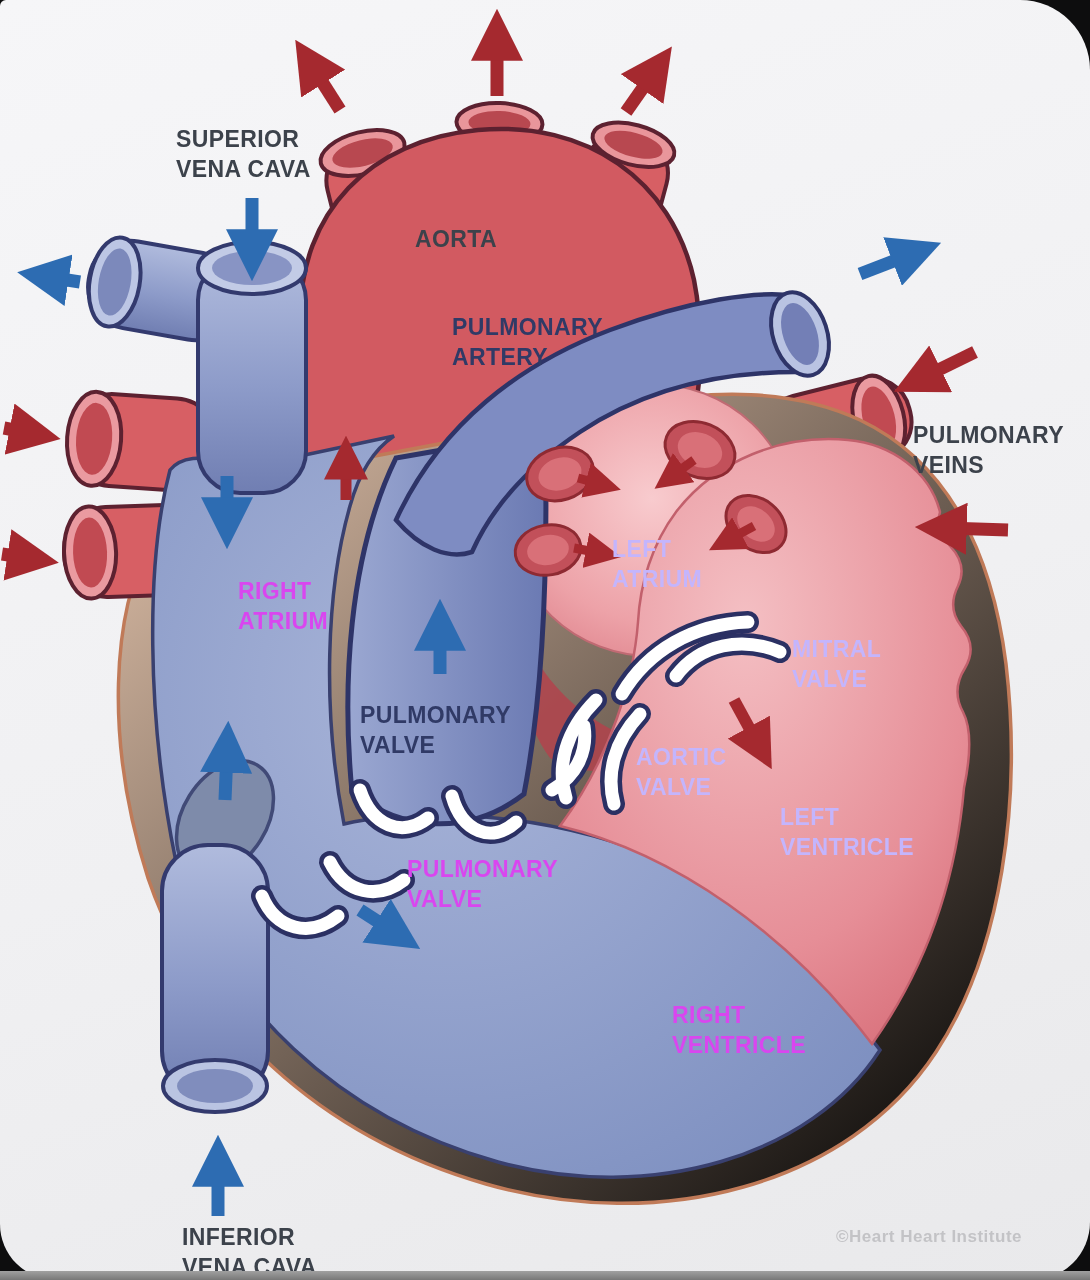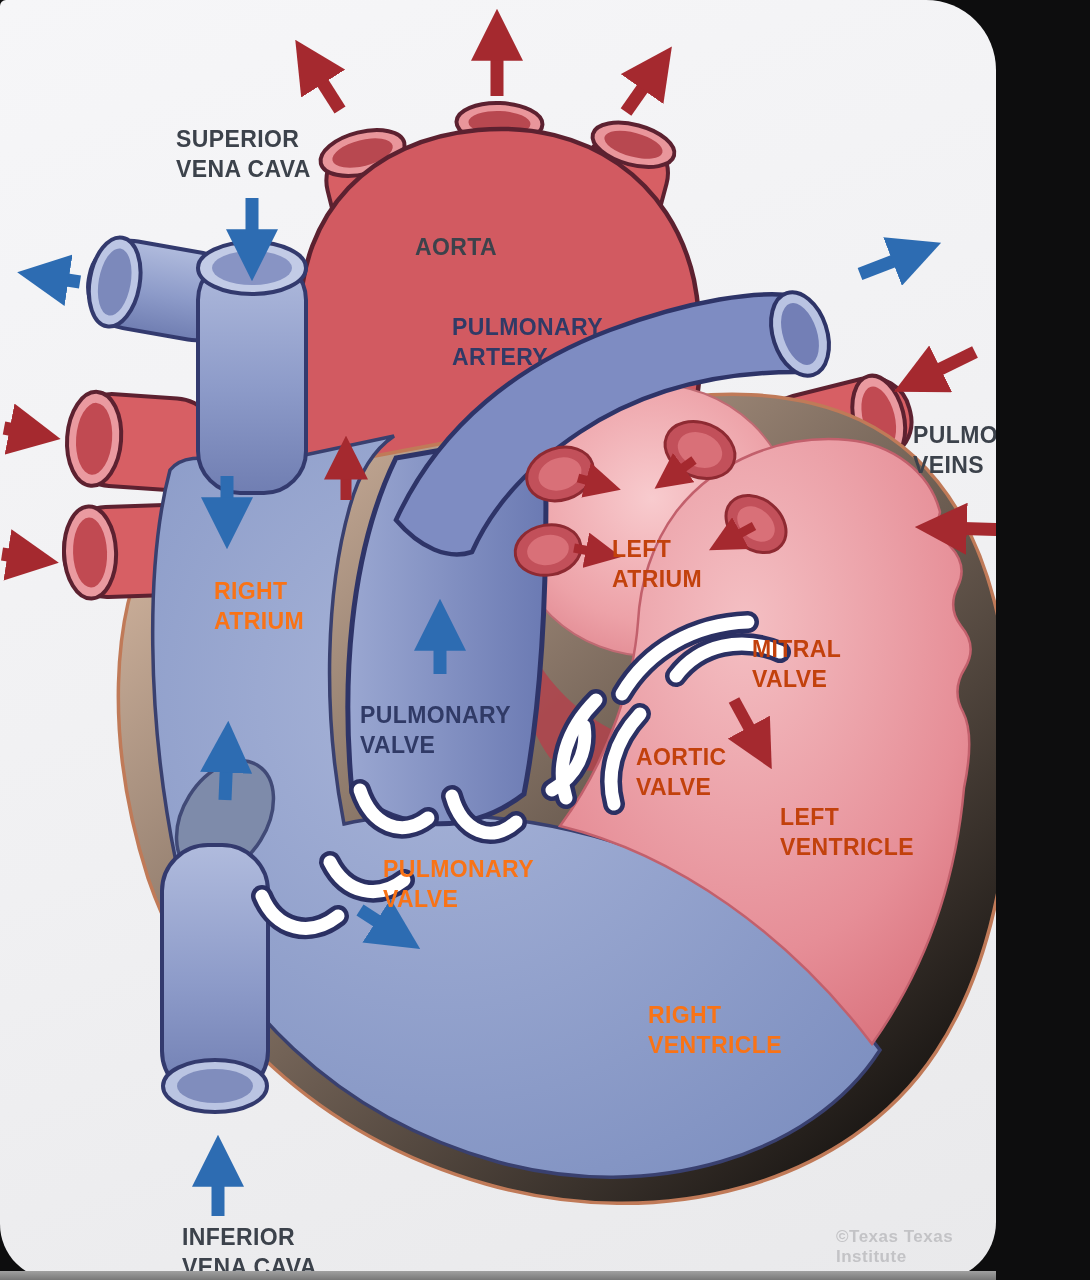--- a/index.html
+++ b/index.html
@@ -1,25 +1,25 @@
 <!DOCTYPE html>
 <html><head>
 <meta charset="utf-8">
 <style>
   html,body{margin:0;padding:0;background:#0d0d0e;}
-  .stage{position:relative;width:996px;height:1280px;overflow:hidden;background:#0d0d0e;
+  .stage{position:relative;width:1090px;height:1280px;overflow:hidden;background:#0d0d0e;
          font-family:"Liberation Sans", sans-serif;}
   .card{position:absolute;inset:0;background:linear-gradient(160deg,#f6f6f8 0%,#f0f0f2 55%,#e9e9eb 100%);
         border-radius:6px 70px 58px 56px;}
   svg{position:absolute;left:0;top:0;}
   .lbl{position:absolute;font-weight:bold;font-size:23px;line-height:30px;letter-spacing:.4px;
        color:#3c424b;white-space:pre-line;z-index:20;}
   .tint-navy{color:#303a66;}
-  .tint-wine{color:#c2410c;}
-  .tint-slate{color:#f97316;}
+  .tint-wine{color:#c4b5fd;}
+  .tint-slate{color:#d946ef;margin-left:24px;}
   .credit{position:absolute;left:836px;top:1227px;font-size:17px;font-weight:600;color:#c3c3c6;
           letter-spacing:.5px;z-index:20;}
   .bottombar{position:absolute;left:0;top:1271px;width:1090px;height:9px;z-index:30;
              background:linear-gradient(#a0a0a0,#787878);}
 </style>
 </head>
 <body>
 
 <div class="stage">
   <div class="card"></div>
@@ -218,39 +218,39 @@
       <path d="M 225,800 L 227,752" marker-end="url(#ah-blue)"></path>
       <path d="M 440,674 L 440,630" marker-end="url(#ah-blue)"></path>
       <path d="M 360,910 L 394,932" marker-end="url(#ah-blue)"></path>
       <path d="M 860,274 L 912,254" marker-end="url(#ah-blue)"></path>
       <path d="M 218,1216 L 218,1166" marker-end="url(#ah-blue)"></path>
     </g>
   </svg>
 
   <div class="lbl" style="left:176px;top:124px;">SUPERIOR
 VENA CAVA</div>
-  <div class="lbl" style="left:415px;top:232px;">AORTA</div>
+  <div class="lbl" style="left:415px;top:224px;">AORTA</div>
   <div class="lbl tint-navy" style="left:452px;top:312px;">PULMONARY
 ARTERY</div>
   <div class="lbl" style="left:913px;top:420px;">PULMONARY
 VEINS</div>
   <div class="lbl tint-slate" style="left:214px;top:576px;">RIGHT
 ATRIUM</div>
   <div class="lbl tint-wine" style="left:612px;top:534px;">LEFT
 ATRIUM</div>
   <div class="lbl tint-navy" style="left:360px;top:700px;">PULMONARY
 VALVE</div>
-  <div class="lbl tint-wine" style="left:752px;top:634px;">MITRAL
+  <div class="lbl tint-wine" style="left:792px;top:634px;">MITRAL
 VALVE</div>
   <div class="lbl tint-wine" style="left:616px;top:742px;margin-left:20px;">AORTIC
 VALVE</div>
   <div class="lbl tint-slate" style="left:383px;top:854px;">PULMONARY
 VALVE</div>
   <div class="lbl tint-wine" style="left:780px;top:802px;">LEFT
 VENTRICLE</div>
   <div class="lbl tint-slate" style="left:648px;top:1000px;">RIGHT
 VENTRICLE</div>
   <div class="lbl" style="left:182px;top:1222px;">INFERIOR
 VENA CAVA</div>
 
-  <div class="credit">©Texas Texas Institute</div>
+  <div class="credit">©Heart Heart Institute</div>
   <div class="bottombar"></div>
 </div>
 
 </body></html>

